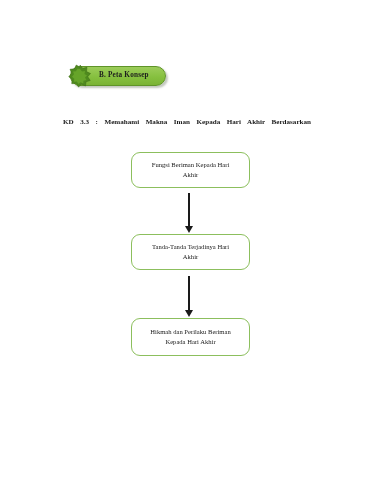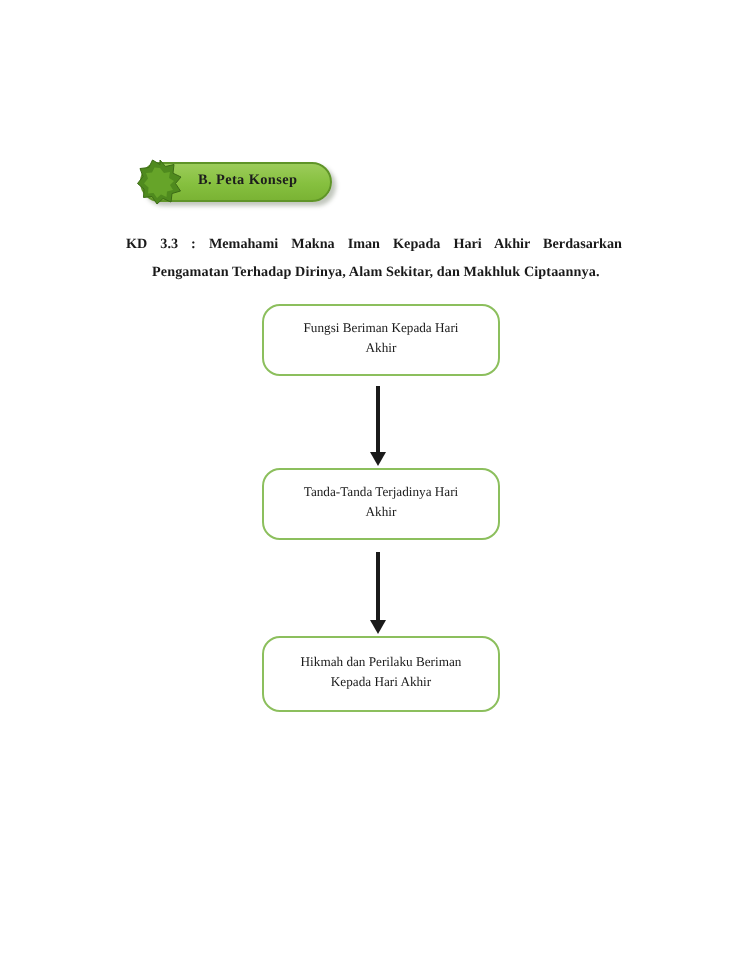--- a/index.html
+++ b/index.html
@@ -20,21 +20,21 @@
   .page {
     position: absolute;
     inset: 0;
     background: #ffffff;
   }
 
   
   .banner-wrap {
     position: absolute;
     left: 70px;
-    top: 79px;
+    top: 64px;
     height: 24px;
     display: flex;
     align-items: center;
     justify-content: flex-end;
   }
   .banner-plate {
     position: relative;
     height: 20px;
     min-width: 96px;
     box-sizing: border-box;
@@ -181,21 +181,20 @@
         <span>:</span>
         <span>Memahami</span>
         <span>Makna</span>
         <span>Iman</span>
         <span>Kepada</span>
         <span>Hari</span>
         <span>Akhir</span>
         <span>Berdasarkan</span>
       </span>
     </div>
-    <div class="kd-line l2">Pengamatan Terhadap Dirinya, Alam Sekitar, dan Makhluk Ciptaannya.</div>
   </div>
 
   <div class="flow">
 
     <div class="node node-1">
       <div class="node-text">
         <span>Fungsi Beriman Kepada Hari</span><br>
         <span>Akhir</span>
       </div>
     </div>

